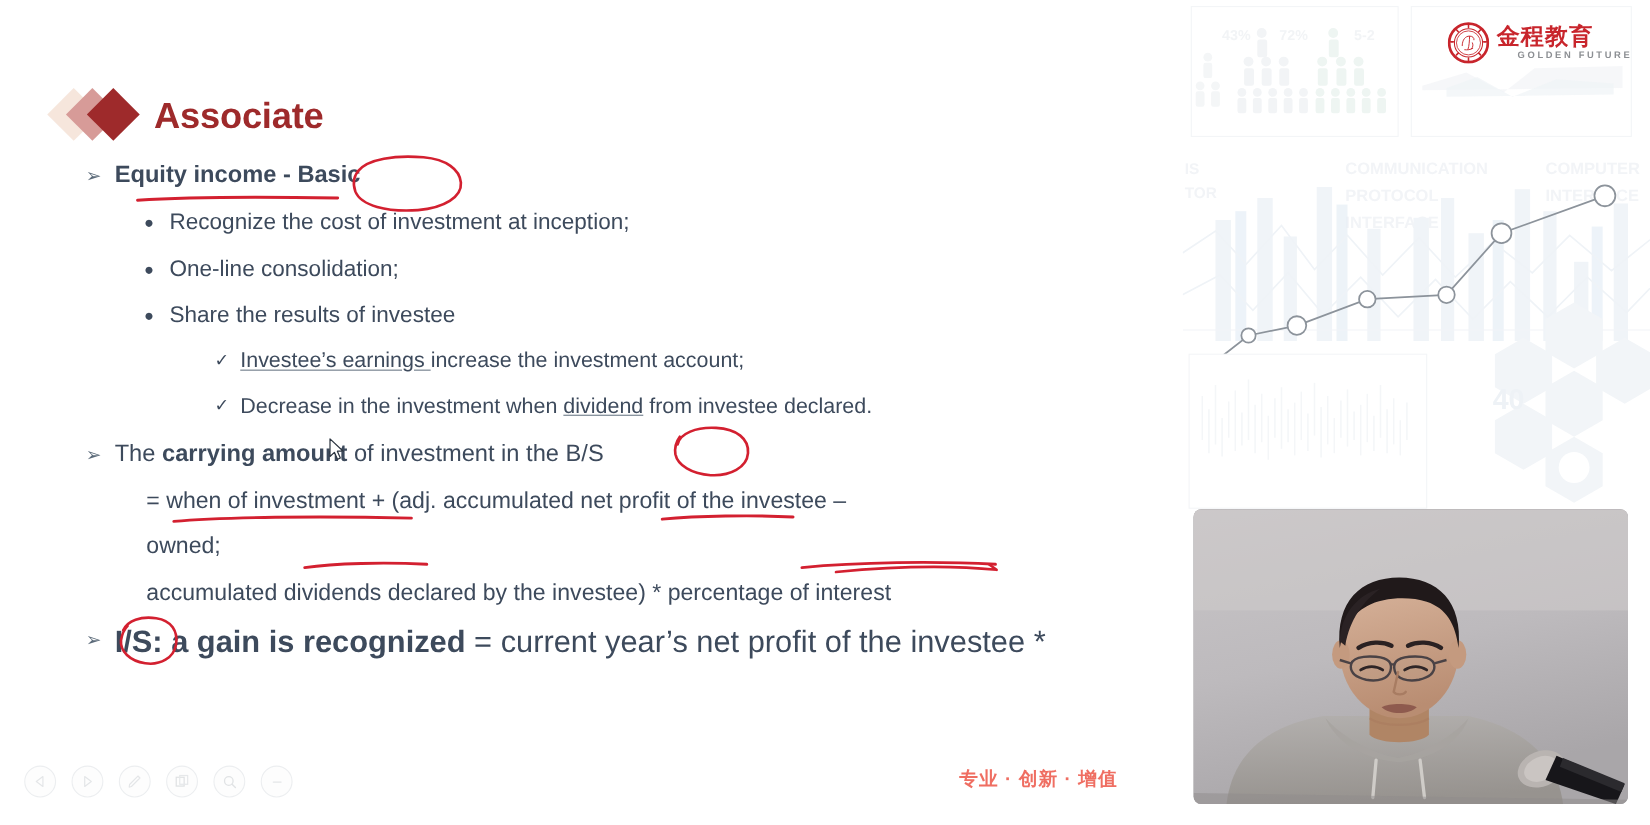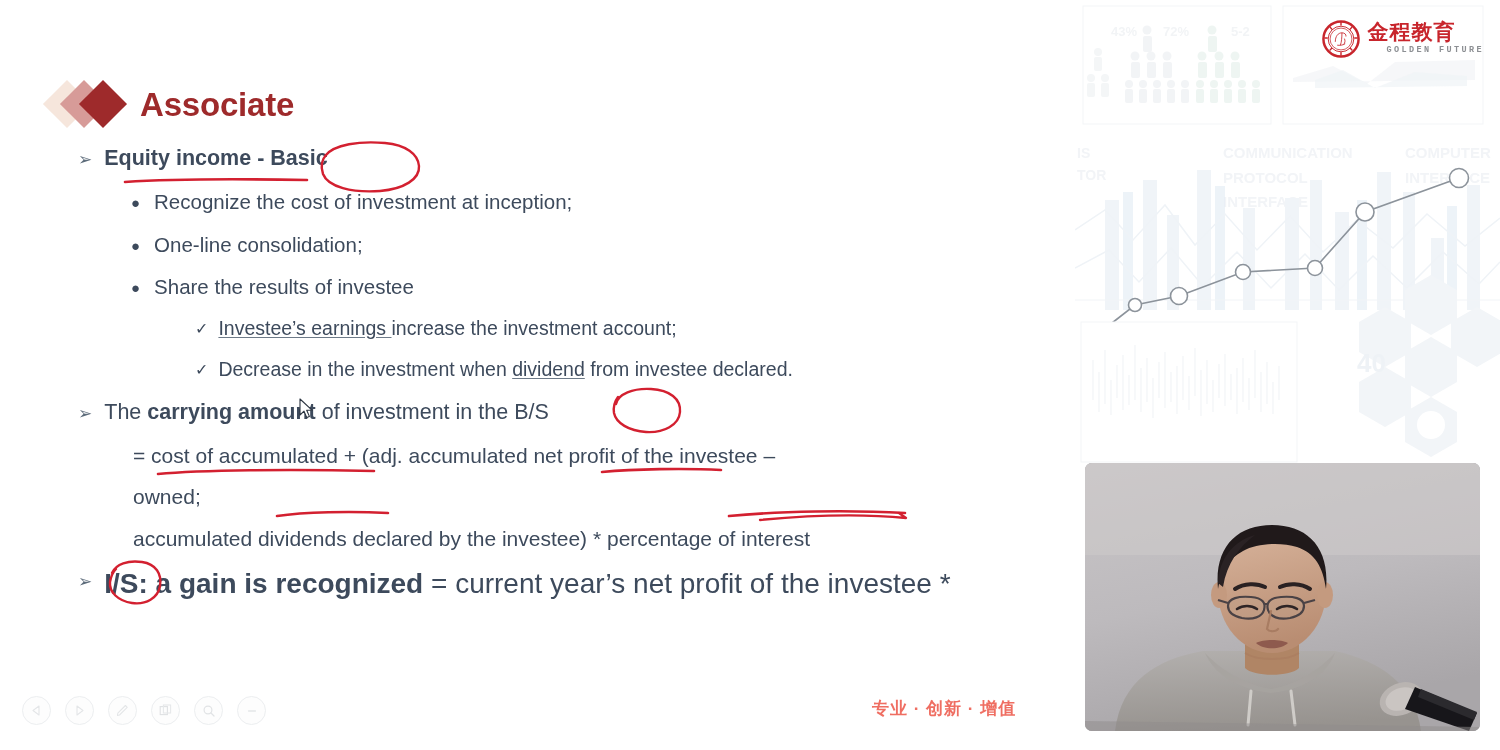--- a/index.html
+++ b/index.html
@@ -96,21 +96,21 @@
   
   #right-pane {
     position: absolute; left: 1075px; top: 0; width: 425px; height: 750px;
     background: #ffffff; overflow: hidden;
   }
   #bg-infographic { position: absolute; left: 0; top: 0; width: 425px; height: 470px; }
 
   
   #brand-logo {
     position: absolute; right: 16px; top: 20px;
-    display: flex; align-items: center; gap: 7px; font-family: Liberation Mono, monospace;
+    display: flex; align-items: center; gap: 7px;
   }
   #seal { width: 38px; height: 38px; }
   #brand-words { display: flex; flex-direction: column; line-height: 1; }
   #brand-cn { font-size: 21px; font-weight: bold; color: #c8252c; letter-spacing: 1px; }
   #brand-en { font-size: 8.5px; font-weight: bold; color: #8c8f93; letter-spacing: 2.4px; margin-top: 2px; margin-left: 19px; }
 
   
   #webcam-panel {
     position: absolute; left: 10px; top: 463px; width: 395px; height: 268px;
     border-radius: 7px; overflow: hidden; background: #9a9799;
@@ -168,21 +168,21 @@
       </div>
 
       <div class="lvl1 row-gap-f">
         <span class="arrow-marker">➢</span>
         <span style="font-weight:normal;font-size:21.5px">
           <span>The </span><span class="bold">carrying amount</span><span> of investment in the </span><span>B/S</span>
         </span>
       </div>
 
       <div class="cont-line row-gap-g">
-        <span>= </span><span>cost of accumulated</span><span> + (adj. accumulated </span><span>net profit</span><span> of the investee –</span>
+        <span>= </span><span>when of investment</span><span> + (adj. accumulated </span><span>net profit</span><span> of the investee –</span>
       </div>
 
       <div class="cont-line row-gap-i">owned;</div>
 
       <div class="cont-line row-gap-h">
         <span>accumulated </span><span>dividends</span><span> declared by the investee) * </span><span>percentage of interest</span>
       </div>
 
       <div class="lvl1 row-gap-j">
         <span class="arrow-marker">➢</span>

